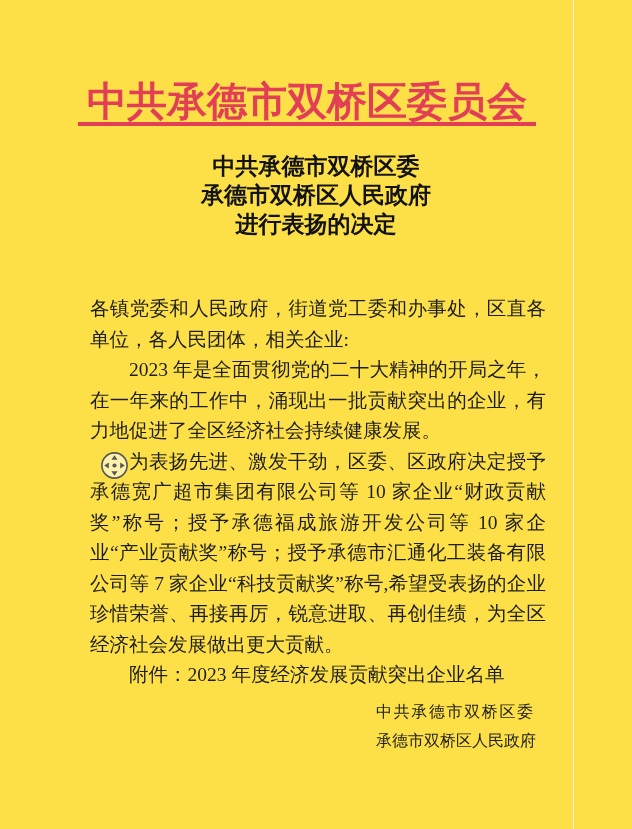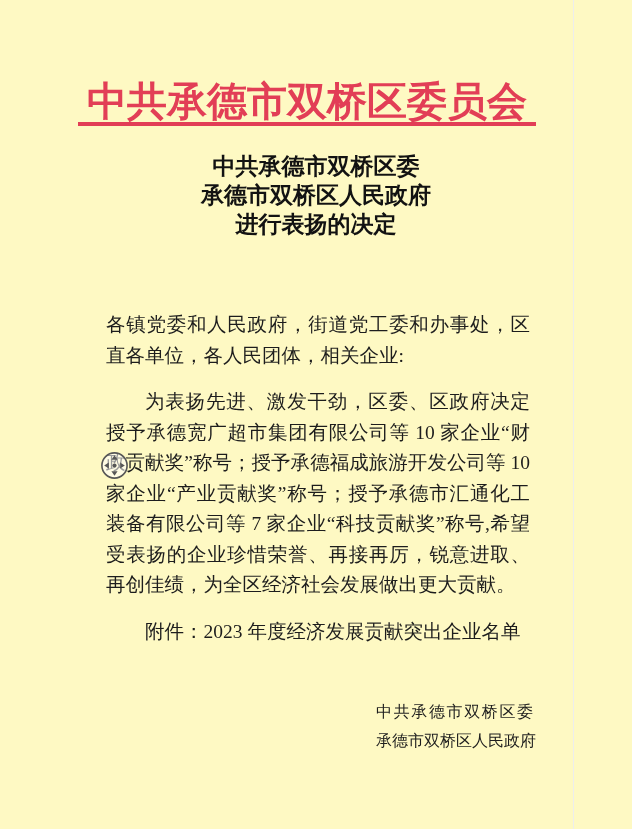--- a/index.html
+++ b/index.html
@@ -3,21 +3,21 @@
 <meta charset="utf-8">
 <style>
   :root{
     --letterhead-red:#e23e56;
     --ink:#1d1d1d;
   }
   html,body{margin:0;padding:0;background:#ffffff;}
   .page{
     position:relative;
     width:632px;height:829px;
-    background:#fef9c3;
+    background:#fde047;
     overflow:hidden;
     font-family:"Liberation Serif","DejaVu Serif",serif;
     color:var(--ink);
   }
   
   .crease{
     position:absolute;top:0;left:573px;width:1px;height:829px;
     background:#ededed;
   }
   
@@ -40,21 +40,21 @@
     font-size:23px;font-weight:bold;color:#121212;
     line-height:29px;
   }
   
   .body-text{
     position:absolute;top:294px;left:90px;width:456px;
     font-size:19.5px;line-height:30.5px;
     text-align:justify;
     color:var(--ink);
   }
-  .body-text p{margin:16px;}
+  .body-text p{margin:0;}
   .para-indent{text-indent:2em;}
   .para-2{margin-top:5px;}
   .attachment{margin-top:15px;text-indent:2em;}
   
   .signature{
     position:absolute;top:697px;right:99px;width:157px;
     font-size:16px;line-height:29px;color:var(--ink);
   }
   .signature .issuer{
     text-align:justify;
@@ -82,20 +82,21 @@
   <div class="letterhead-rule"></div>
 
   <div class="doc-title">
     <div>中共承德市双桥区委</div>
     <div>承德市双桥区人民政府</div>
     <div>进行表扬的决定</div>
   </div>
 
   <div class="body-text">
     <p class="salutation">各镇党委和人民政府，街道党工委和办事处，区直各单位，各人民团体，相关企业:</p>
+    <p class="para-indent para-1">2023 年是全面贯彻党的二十大精神的开局之年，在一年来的工作中，涌现出一批贡献突出的企业，有力地促进了全区经济社会持续健康发展。</p>
     <p class="para-indent para-2">为表扬先进、激发干劲，区委、区政府决定授予承德宽广超市集团有限公司等 10 家企业“财政贡献奖”称号；授予承德福成旅游开发公司等 10 家企业“产业贡献奖”称号；授予承德市汇通化工装备有限公司等 7 家企业“科技贡献奖”称号,希望受表扬的企业珍惜荣誉、再接再厉，锐意进取、再创佳绩，为全区经济社会发展做出更大贡献。</p>
     <p class="attachment">附件：2023 年度经济发展贡献突出企业名单</p>
   </div>
 
   <div class="signature">
     <div class="issuer">中共承德市双桥区委</div>
     <div class="issuer">承德市双桥区人民政府</div>
   </div>
 
   <span class="scroll-origin">

